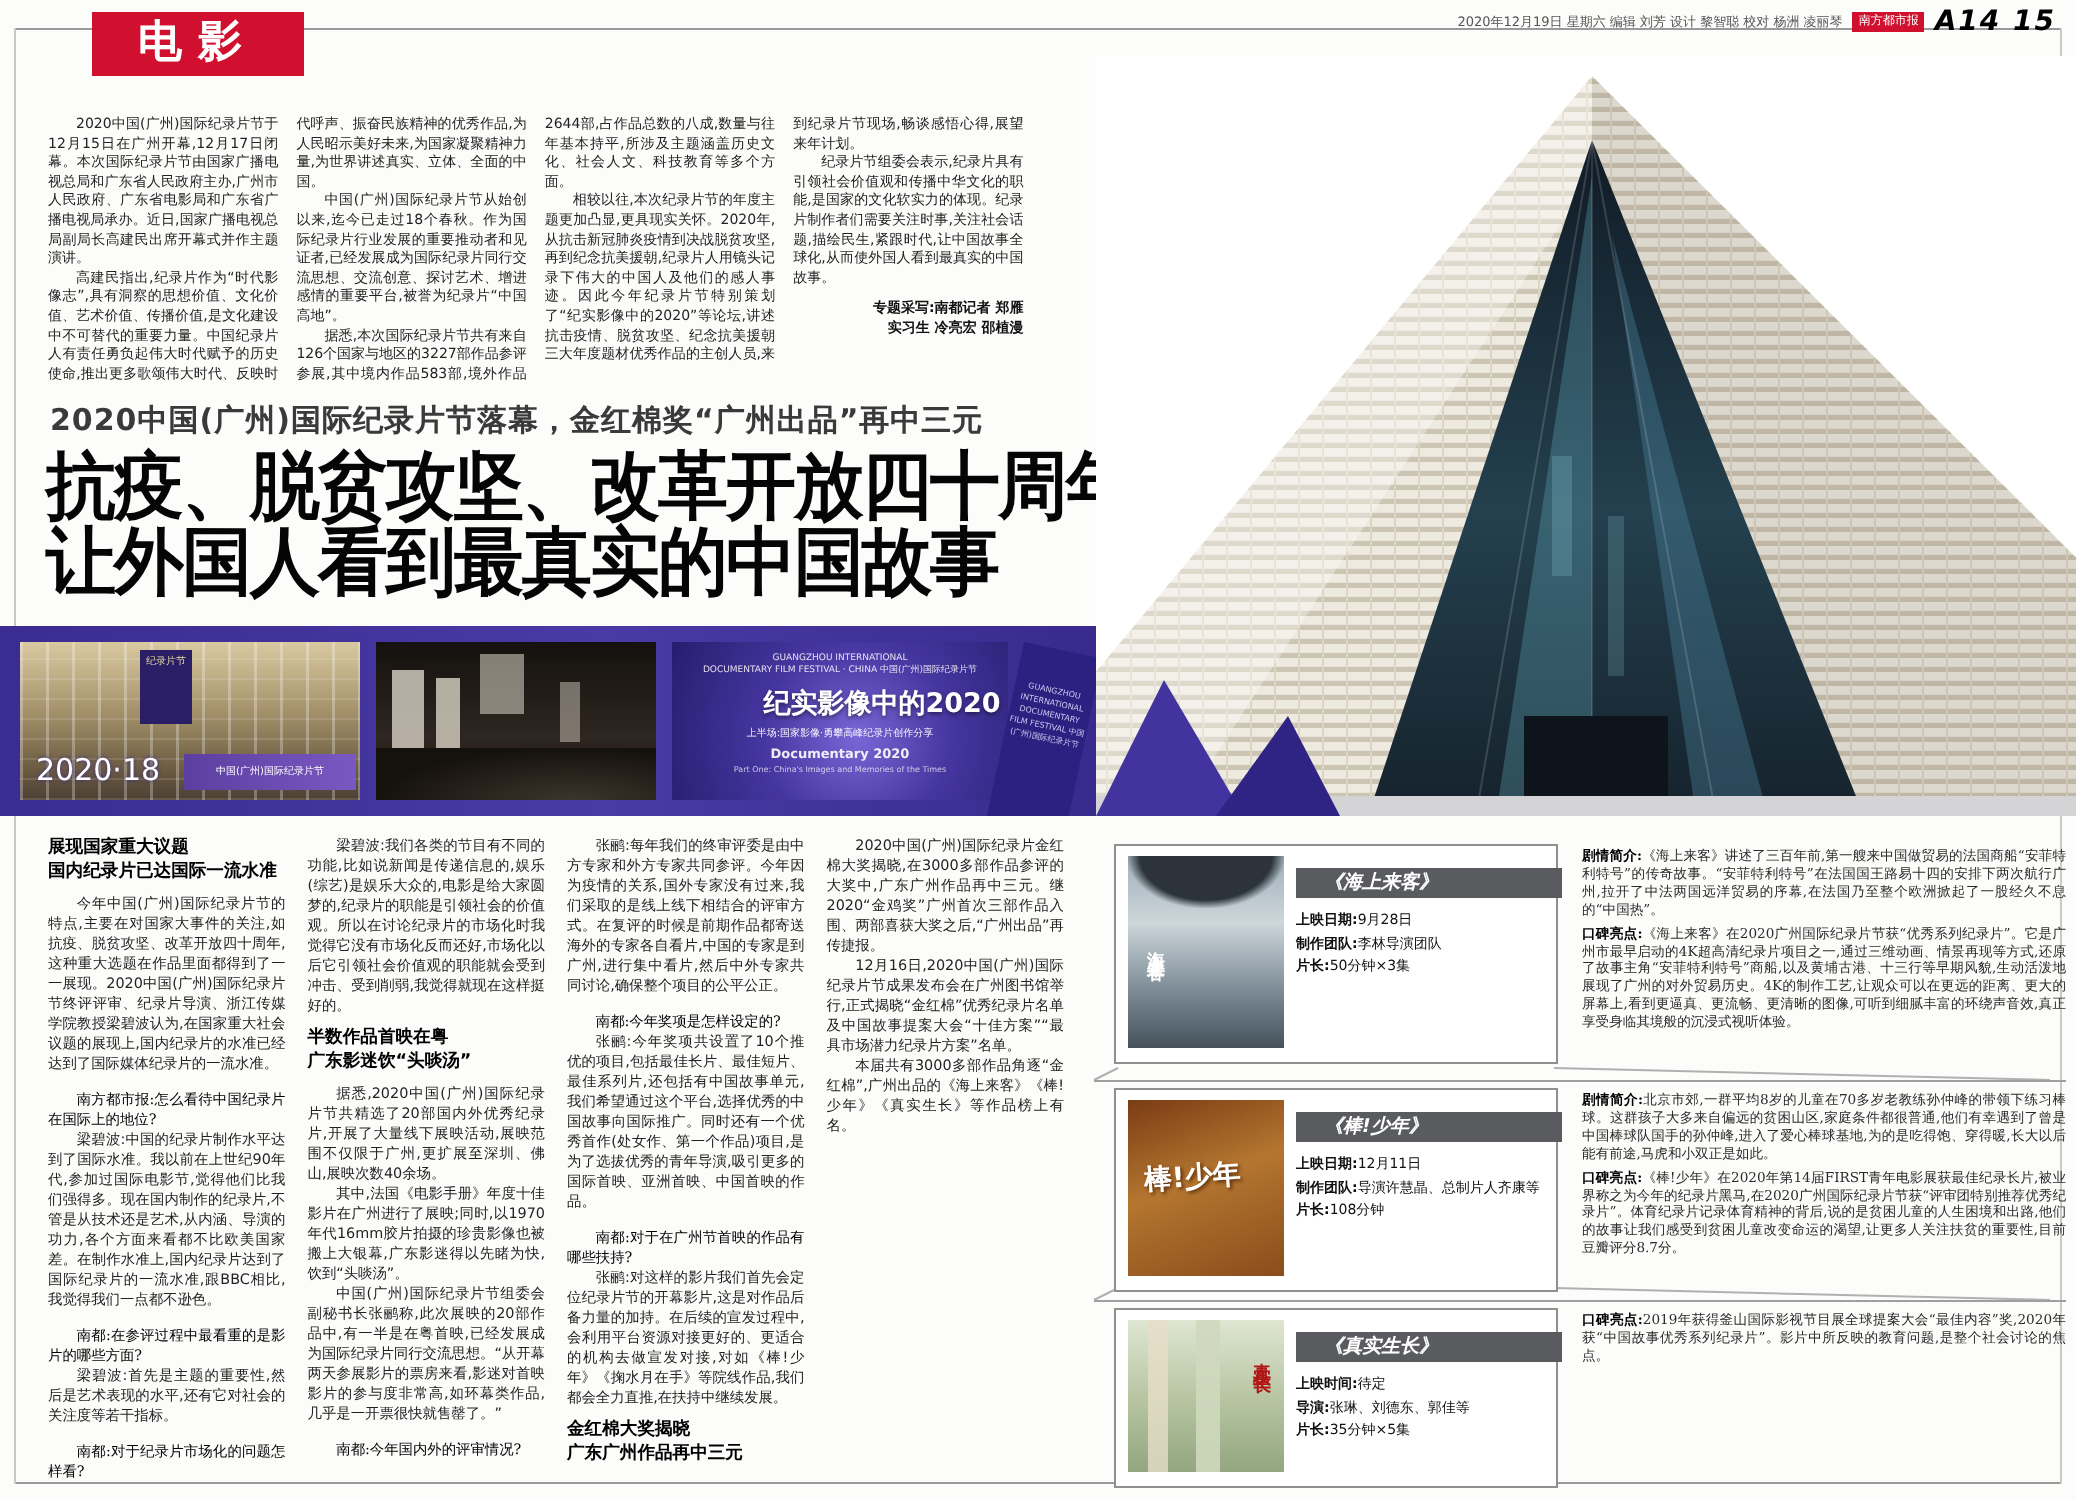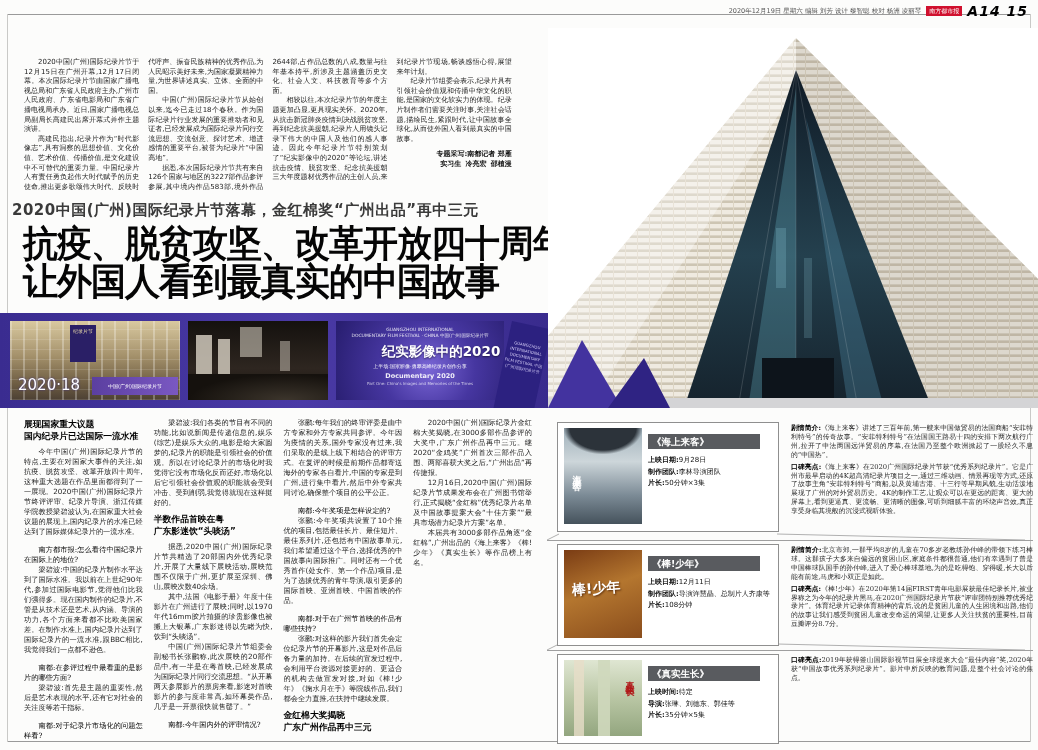--- a/index.html
+++ b/index.html
@@ -18,24 +18,24 @@
   .dateline{font-size:6.5px;color:#555;white-space:nowrap;}
   .mast-badge{background:#d0102e;color:#fff;font-size:6px;line-height:10px;padding:0 3px;white-space:nowrap;}
   .page-no{font-size:14px;font-weight:900;color:#000;letter-spacing:1px;font-style:italic;}
 
   
   .intro-cols{position:absolute;left:24px;top:58px;width:612px;height:139px;overflow:hidden;
               column-count:5;column-gap:9px;column-fill:auto;
               font-size:7px;line-height:9.6px;text-align:justify;color:#222;}
   .intro-cols p{margin:0;text-indent:2em;}
   .credit{margin-top:6px !important;text-indent:0 !important;text-align:right;font-weight:bold;color:#111;}
-  .credit2{text-indent:0 !important;text-align:right;font-weight:bold;color:#111;font-family:Liberation Mono, monospace;}
-
-  
-  .kicker{position:absolute;left:12px;top:201px;font-size:15px;font-weight:bold;color:#3a3a3a;letter-spacing:.5px;white-space:nowrap;}
+  .credit2{text-indent:0 !important;text-align:right;font-weight:bold;color:#111;}
+
+  
+  .kicker{position:absolute;left:25px;top:201px;font-size:15px;font-weight:bold;color:#3a3a3a;letter-spacing:.5px;white-space:nowrap;}
   .hl1{position:absolute;left:23px;top:220px;font-size:35px;font-weight:900;color:#050505;letter-spacing:-1px;white-space:nowrap;transform:scaleY(1.06);}
   .hl2{position:absolute;left:23px;top:258px;font-size:35px;font-weight:900;color:#050505;letter-spacing:-1px;white-space:nowrap;transform:scaleY(1.06);}
 
   
   .strip{position:absolute;left:0;top:313px;width:548px;height:95px;background:linear-gradient(90deg,#3a2c90,#4a3aa6 55%,#392b8d);overflow:hidden;}
   .sp{position:absolute;top:8px;height:79px;overflow:hidden;}
   .sp1{left:10px;width:170px;background:linear-gradient(180deg,#d9c9a0 0%,#a3906a 45%,#6d5c42 80%,#4c4034 100%);}
   .sp1 .glass{position:absolute;inset:0;background:repeating-linear-gradient(90deg,rgba(255,255,255,.28) 0 1.5px,rgba(0,0,0,0) 1.5px 13px),repeating-linear-gradient(0deg,rgba(255,255,255,.12) 0 1px,rgba(0,0,0,0) 1px 10px);}
   .sp1 .banner{position:absolute;left:60px;top:4px;width:26px;height:34px;background:#2a1f66;color:#e8d9a8;font-size:5px;text-align:center;line-height:7px;padding-top:3px;}
   .sp1 .y2020{position:absolute;left:8px;bottom:6px;color:#fff;font-weight:400;font-size:15px;text-shadow:0 0 2px #3a2c90;}
@@ -64,22 +64,22 @@
   .q{font-family:"DejaVu Serif","Liberation Serif",serif;color:#000;margin-top:8px !important;}
   .a{margin-top:0;}
 
   
   .sidebar{position:absolute;left:545px;top:418px;width:492px;height:330px;}
   .sep{position:absolute;left:2px;right:4px;border-top:1px solid #9f9f9f;}
   .rev-row{position:absolute;left:0;right:0;}
   .panel{position:absolute;left:12px;border:1px solid #8f8f8f;background:#fff;width:220px;}
   .poster{position:absolute;left:6px;top:5px;width:78px;overflow:hidden;}
   .poster .ptitle{position:absolute;color:#fff;font-weight:bold;}
-  .titlebar{position:absolute;left:90px;top:11px;width:112px;height:15px;background:#595b5f;color:#fff;
-            font-size:9.5px;font-weight:bold;line-height:15px;padding-left:4px;box-sizing:border-box;white-space:nowrap;}
+  .titlebar{position:absolute;left:90px;top:11px;width:133px;height:15px;background:#595b5f;color:#fff;
+            font-size:9.5px;font-weight:bold;line-height:15px;padding-left:14px;box-sizing:border-box;white-space:nowrap;font-style:italic;}
   .info{position:absolute;left:90px;top:33px;width:126px;font-size:7px;line-height:9.5px;color:#111;}
   .info div{margin-bottom:2px;}
   .info b{font-weight:bold;}
   .rev-text{position:absolute;left:246px;top:6px;width:242px;font-family:"DejaVu Serif","Liberation Serif",serif;
             font-size:6.8px;line-height:8.9px;text-align:justify;color:#2a2a2a;}
   .rev-text p{margin:0 0 3px 0;}
   .rev-text b{font-weight:bold;color:#000;}
   .persp{position:absolute;left:0;top:0;width:492px;height:330px;pointer-events:none;}
 
   
@@ -93,20 +93,21 @@
 </head>
 <body>
 
 <div class="page">
 
   <div class="rule-top"></div>
   <div class="rule-left"></div>
   <div class="rule-right"></div>
   <div class="rule-bottom"></div>
 
+  <div class="section-box">电影</div>
 
   <div class="mast-right">
     <span class="dateline">2020年12月19日 星期六 编辑 刘芳 设计 黎智聪 校对 杨洲 凌丽琴</span>
     <span class="mast-badge">南方都市报</span>
     <span class="page-no">A14 15</span>
   </div>
 
   <div class="intro-cols">
     <p>2020中国(广州)国际纪录片节于12月15日在广州开幕,12月17日闭幕。本次国际纪录片节由国家广播电视总局和广东省人民政府主办,广州市人民政府、广东省电影局和广东省广播电视局承办。近日,国家广播电视总局副局长高建民出席开幕式并作主题演讲。</p>
     <p>高建民指出,纪录片作为“时代影像志”,具有洞察的思想价值、文化价值、艺术价值、传播价值,是文化建设中不可替代的重要力量。中国纪录片人有责任勇负起伟大时代赋予的历史使命,推出更多歌颂伟大时代、反映时代呼声、振奋民族精神的优秀作品,为人民昭示美好未来,为国家凝聚精神力量,为世界讲述真实、立体、全面的中国。</p>

